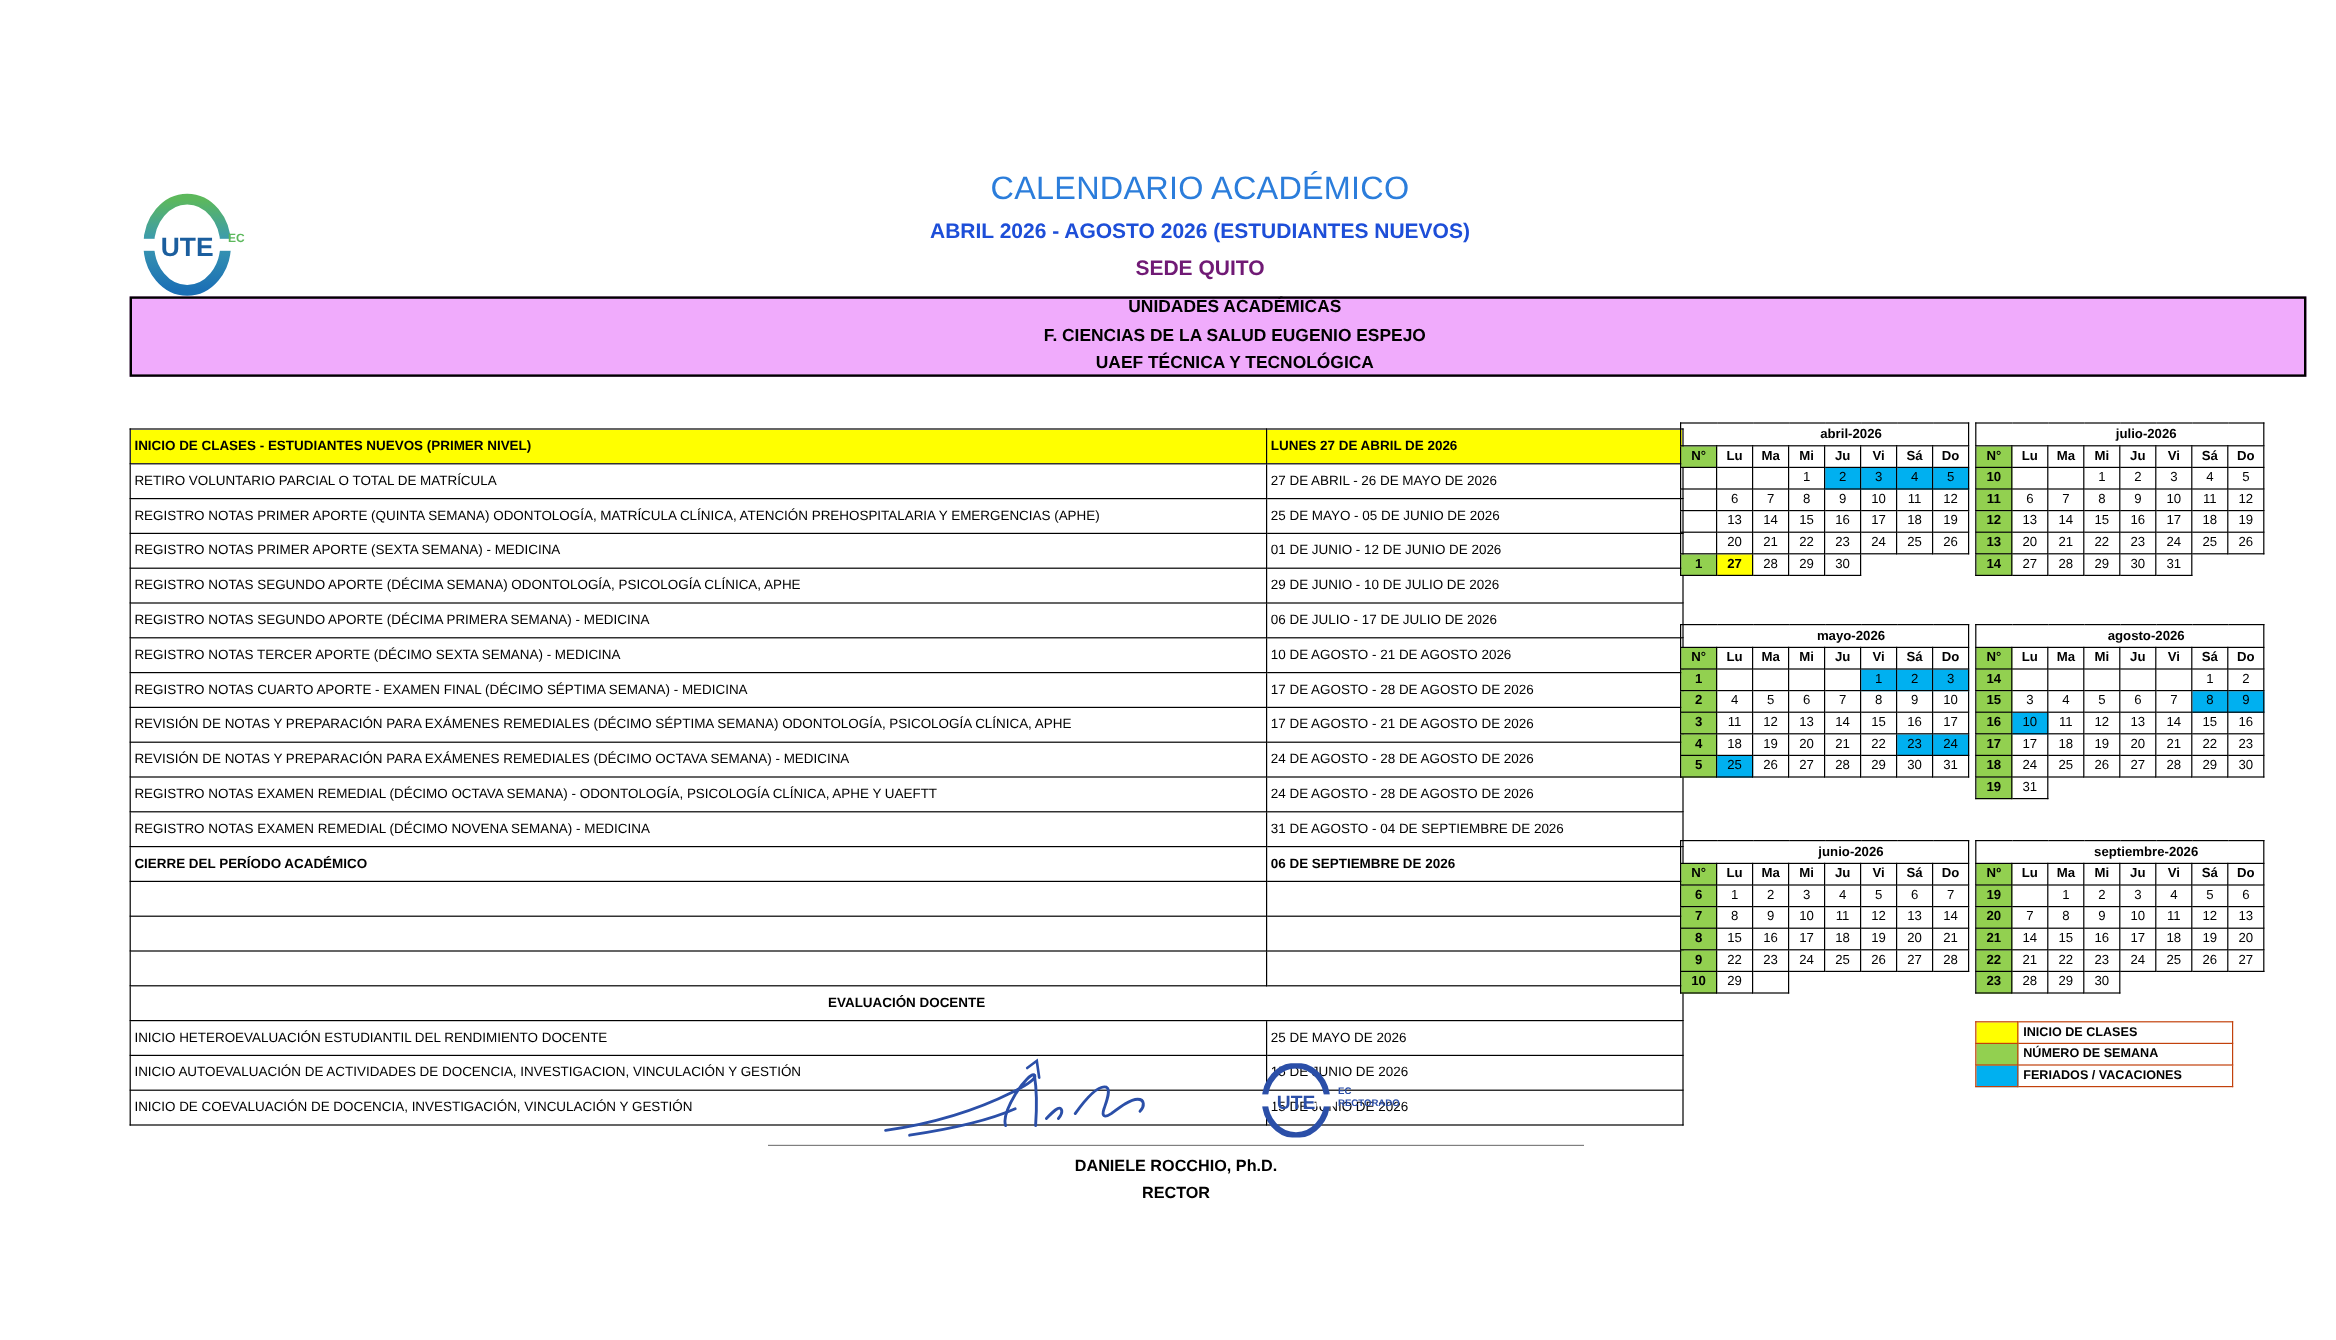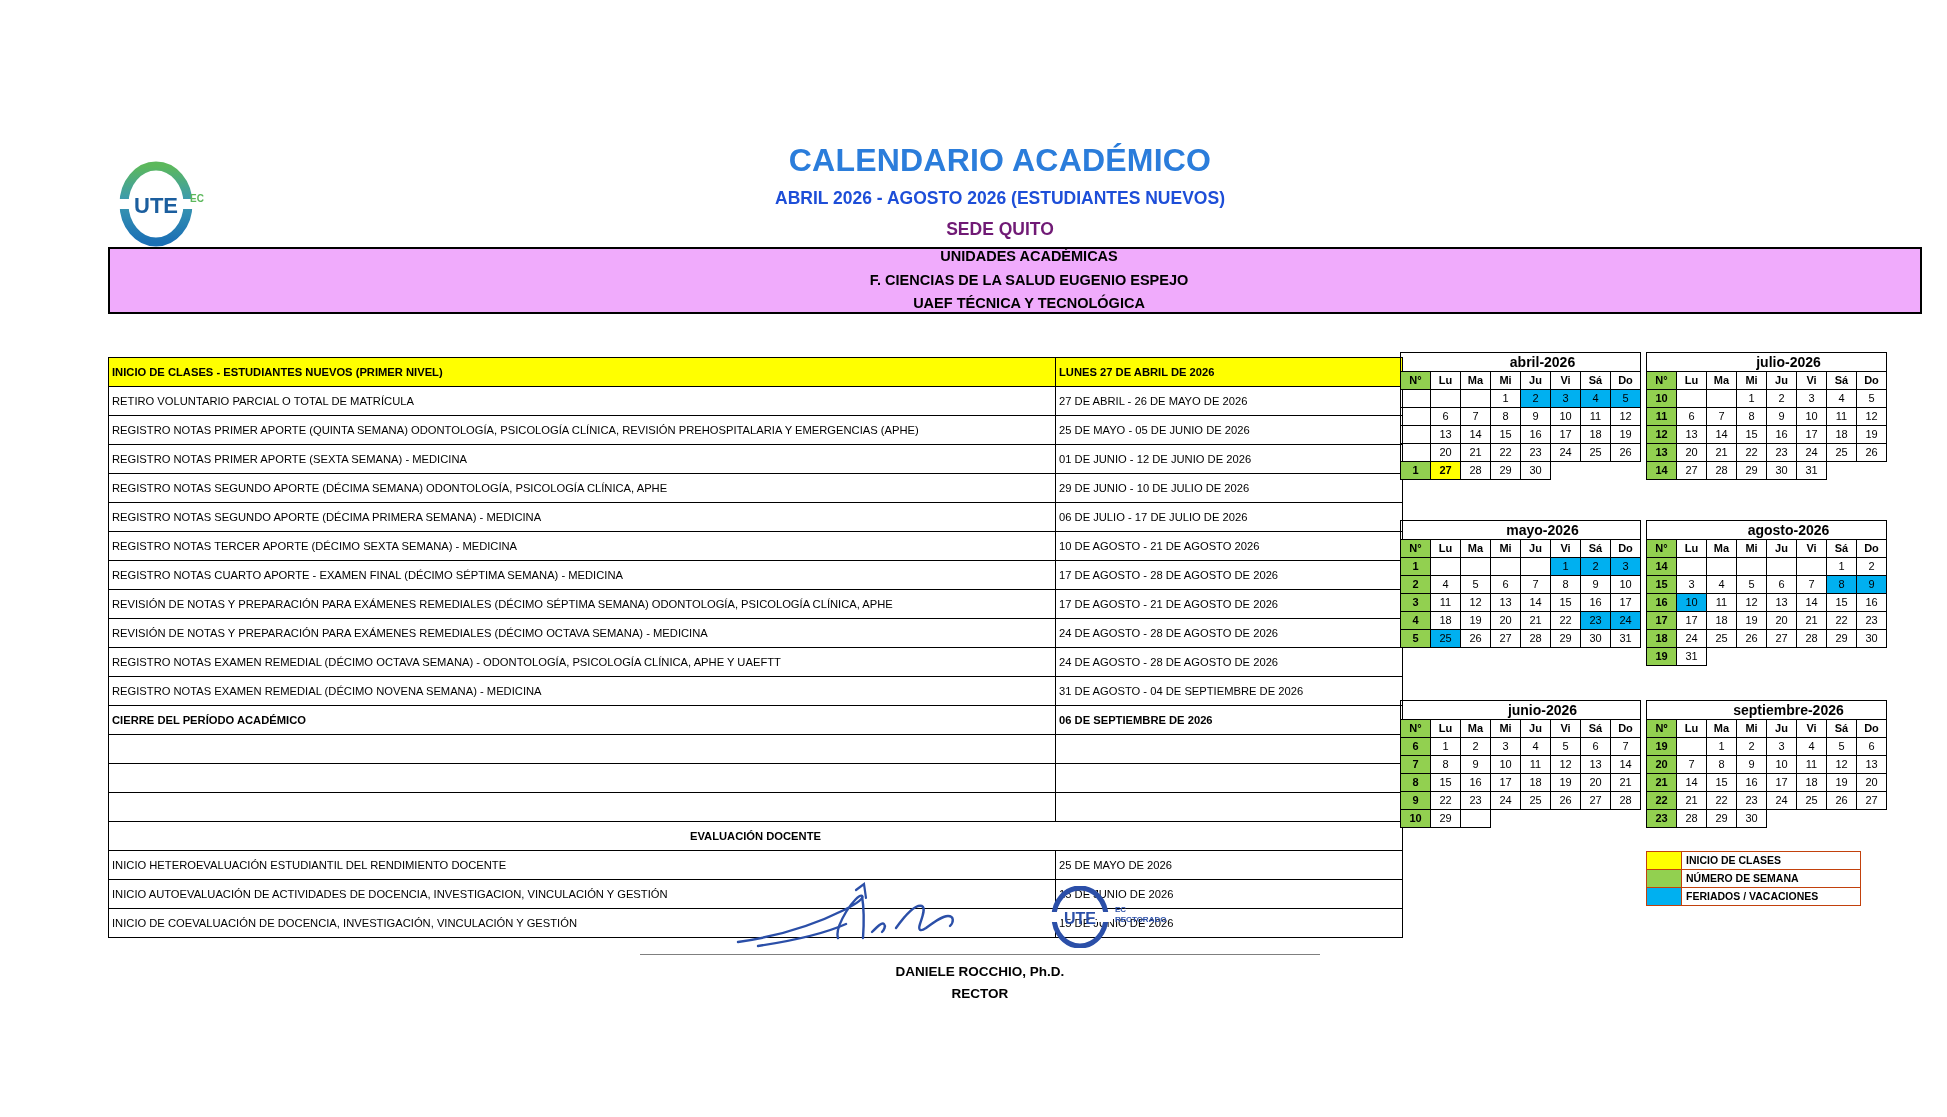--- a/index.html
+++ b/index.html
@@ -7,21 +7,21 @@
     width:1947px;height:1117px;position:relative;overflow:hidden;
     font-family:"Liberation Sans",sans-serif;color:#000;
   }
 
   
   #logo{position:absolute;left:112px;top:158px;width:100px;height:92px;}
   #logo svg{display:block;}
 
   
   #title-block{position:absolute;left:400px;top:142px;width:1200px;text-align:center;}
-  #main-title{font-size:32px;font-weight:bold;color:#2b7ddb;letter-spacing:.2px;line-height:1.15;}
+  #main-title{font-size:27px;font-weight:normal;color:#2b7ddb;letter-spacing:.2px;line-height:1.15;}
   #subtitle{font-size:17.5px;font-weight:bold;color:#1d4ed8;margin-top:9px;}
   #sede{font-size:17.5px;font-weight:bold;color:#701a75;margin-top:10px;}
 
   
   #banner{
     position:absolute;left:108px;top:247px;width:1782px;height:63px;
     background:#f0abfc;border:2.5px solid #000;
     display:flex;flex-direction:column;align-items:center;justify-content:center;padding-left:28px;
   }
   #banner div{font-size:14.5px;font-weight:bold;line-height:1.62;}
@@ -42,21 +42,21 @@
   #sched td.center{text-align:center;font-weight:bold;}
 
   
   .cal{position:absolute;border-collapse:collapse;table-layout:fixed;}
   .cal td,.cal th{
     border:1px solid #000;width:29px;height:17px;
     font-size:11px;text-align:center;padding:0;font-weight:normal;
     line-height:17px;
   }
   .cal .cal-title{
-    border:1px solid #000;font-size:14px;font-weight:bold;height:18px;line-height:18px;padding-left:44px;
+    border:1px solid #000;font-size:11px;font-weight:bold;height:18px;line-height:18px;padding-left:44px;
   }
   .cal .dow{font-weight:bold;font-size:11px;}
   .cal .wk{background:#92d050;font-weight:bold;}
   .cal .hol{background:#00b0f0;}
   .cal .start{background:#ffff00;font-weight:bold;}
   .cal td.blank{border:1px solid #000;}
   .cal td.void{border:none;background:transparent;}
 
   #cal-abr{left:1400px;top:352px;}
   #cal-jul{left:1646px;top:352px;}
@@ -119,21 +119,21 @@
   <tbody id="sched-body">
       <tr class="hl">
         <td class="c-desc">INICIO DE CLASES - ESTUDIANTES NUEVOS (PRIMER NIVEL)</td>
         <td class="c-date">LUNES 27 DE ABRIL DE 2026</td>
       </tr>
       <tr>
         <td class="c-desc">RETIRO VOLUNTARIO PARCIAL O TOTAL DE MATRÍCULA</td>
         <td class="c-date">27 DE ABRIL - 26 DE MAYO DE 2026</td>
       </tr>
       <tr>
-        <td class="c-desc">REGISTRO NOTAS PRIMER APORTE (QUINTA SEMANA) ODONTOLOGÍA, PSICOLOGÍA CLÍNICA, REVISIÓN PREHOSPITALARIA Y EMERGENCIAS (APHE)</td>
+        <td class="c-desc">REGISTRO NOTAS PRIMER APORTE (QUINTA SEMANA) ODONTOLOGÍA, MATRÍCULA CLÍNICA, ATENCIÓN PREHOSPITALARIA Y EMERGENCIAS (APHE)</td>
         <td class="c-date">25 DE MAYO - 05 DE JUNIO DE 2026</td>
       </tr>
       <tr>
         <td class="c-desc">REGISTRO NOTAS PRIMER APORTE (SEXTA SEMANA) - MEDICINA</td>
         <td class="c-date">01 DE JUNIO - 12 DE JUNIO DE 2026</td>
       </tr>
       <tr>
         <td class="c-desc">REGISTRO NOTAS SEGUNDO APORTE (DÉCIMA SEMANA) ODONTOLOGÍA, PSICOLOGÍA CLÍNICA, APHE</td>
         <td class="c-date">29 DE JUNIO - 10 DE JULIO DE 2026</td>
       </tr>

